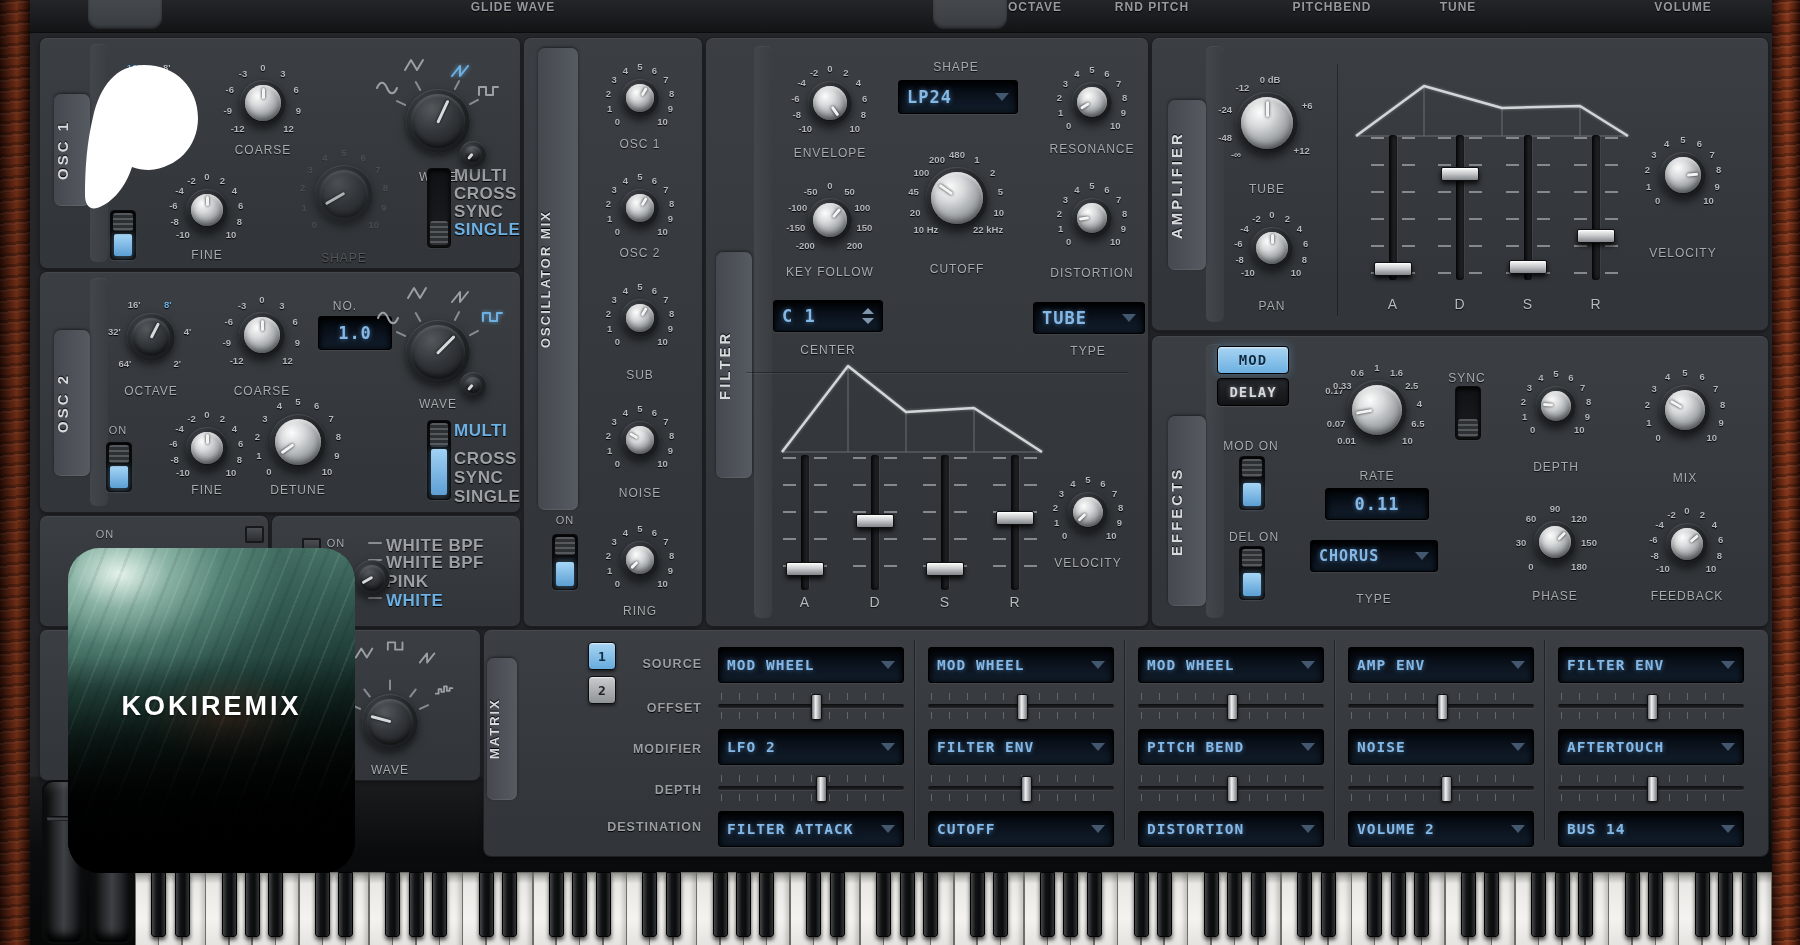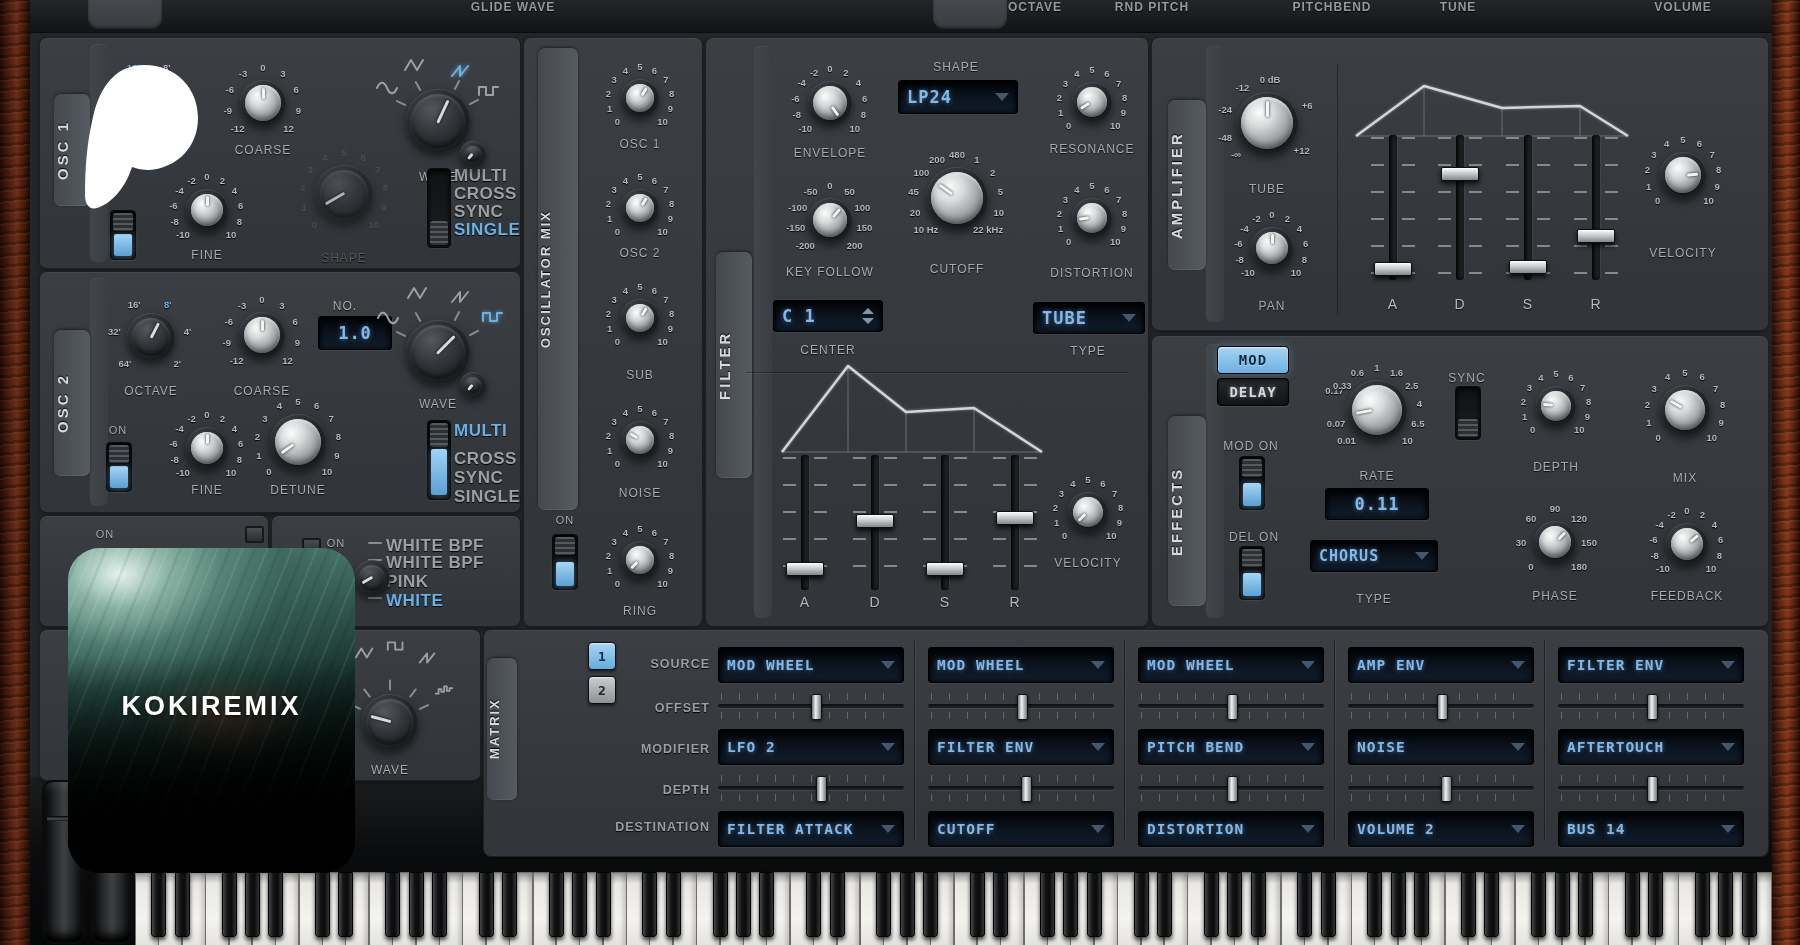--- a/index.html
+++ b/index.html
@@ -119,21 +119,21 @@
   .hs .tk.t{top:0;}.hs .tk.b{bottom:0;}
   .hs .line{position:absolute;left:0;right:0;top:11px;height:4px;border-radius:2px;
     background:linear-gradient(180deg,#0b0c0d,#232629);box-shadow:0 1px 0 rgba(255,255,255,.07);}
   .hs .hd{position:absolute;top:1px;width:9px;height:24px;margin-left:-4px;border:1px solid #111;border-radius:2px;
     background:linear-gradient(90deg,#6e7276,#eceeef 40%,#c8cacc 60%,#74787c);box-shadow:0 1px 3px rgba(0,0,0,.7);z-index:2;}
   
   .graph path.env{stroke:#d2d6d9;stroke-width:2.5;fill:none;stroke-linejoin:round;filter:drop-shadow(0 0 1.5px rgba(255,255,255,.35));}
   .graph line{stroke:#6a6f73;stroke-width:1;}
   
   .rl{position:absolute;left:0;width:218px;text-align:right;font-size:12.5px;font-weight:bold;color:#9b9fa3;
-    letter-spacing:1px;text-shadow:0 1px 1px #000;padding-left:8px;}
+    letter-spacing:1px;text-shadow:0 1px 1px #000;}
   .mcol{position:absolute;top:17px;width:186px;}
   .mcol .lcdbox{position:relative;width:100%;height:36px;box-sizing:border-box;font-size:14.5px;}
   .mcol .hs{margin:10px 0;}
   .msep{position:absolute;top:10px;height:200px;width:1px;background:#202225;box-shadow:1px 0 0 rgba(255,255,255,.05);}
   
   #kb{position:absolute;left:30px;top:775px;width:1742px;height:170px;
     background:linear-gradient(180deg,#1b1d1f,#0b0c0d 45%,#050606);box-shadow:inset 0 2px 2px rgba(255,255,255,.05);}
   .wkey{position:absolute;top:0;height:76px;border:1px solid #6e6e6a;border-radius:0 0 2px 2px;
     background:linear-gradient(180deg,#9d9d99,#e9e8e4 14%,#f4f3ef 60%,#e2e1dd);box-shadow:inset -3px 0 4px rgba(0,0,0,.18);}
   .bkey{position:absolute;top:0;height:63px;border:1px solid #000;border-radius:0 0 3px 3px;z-index:2;

